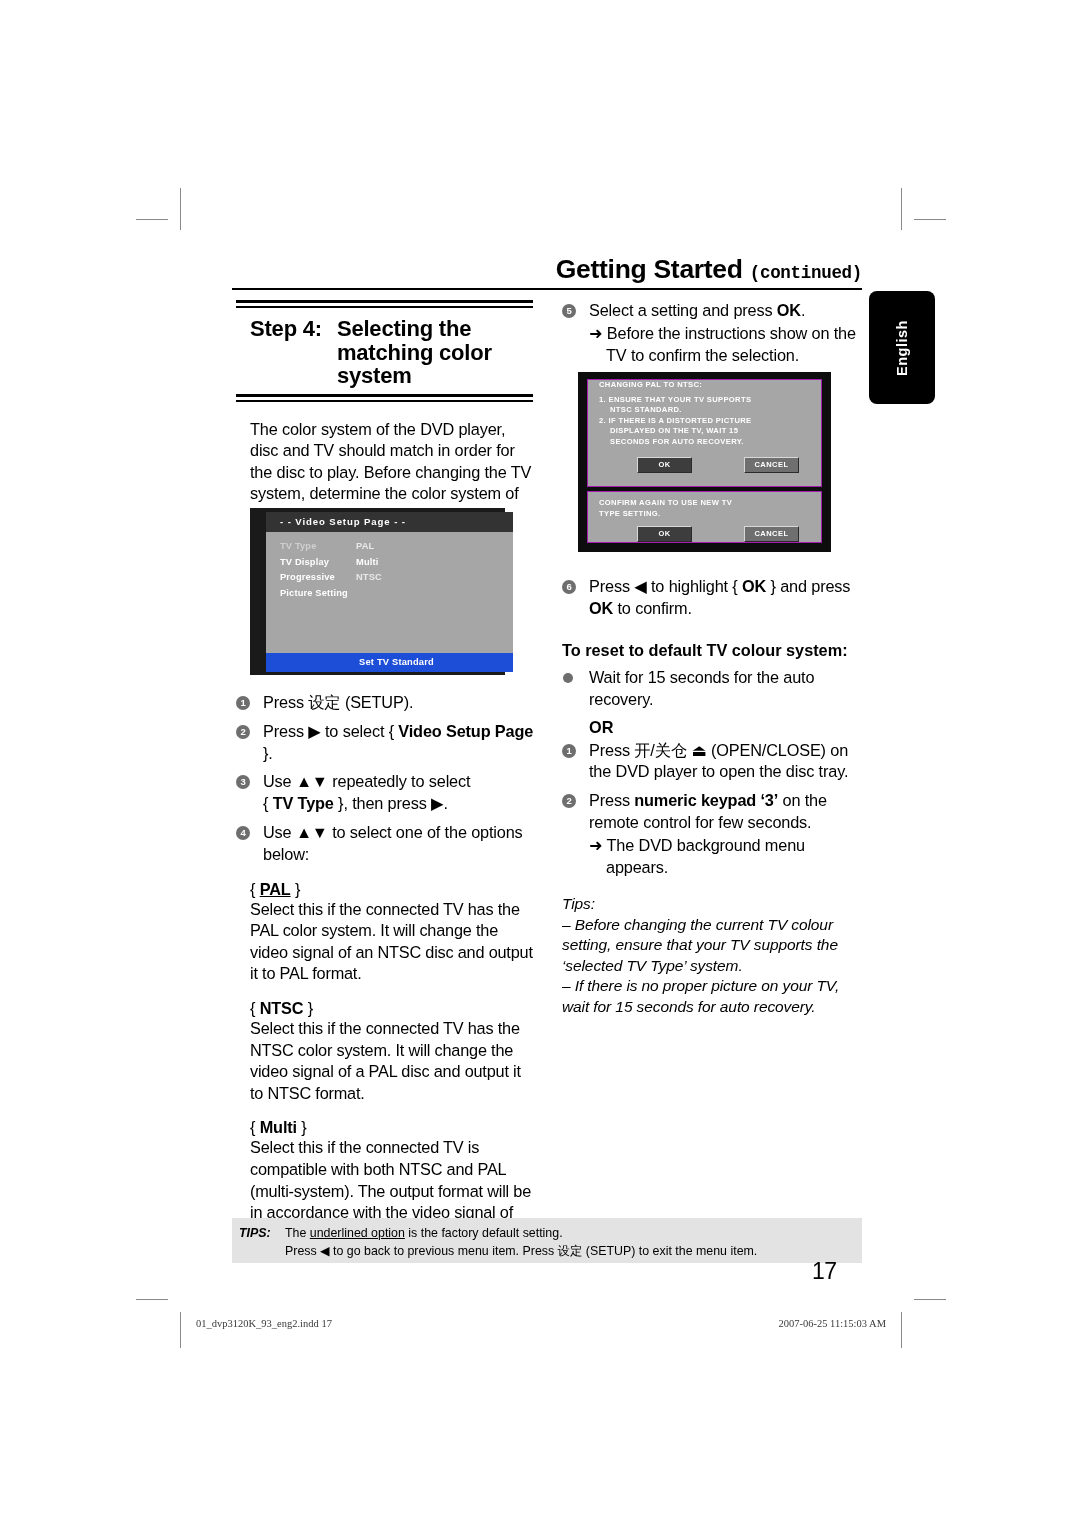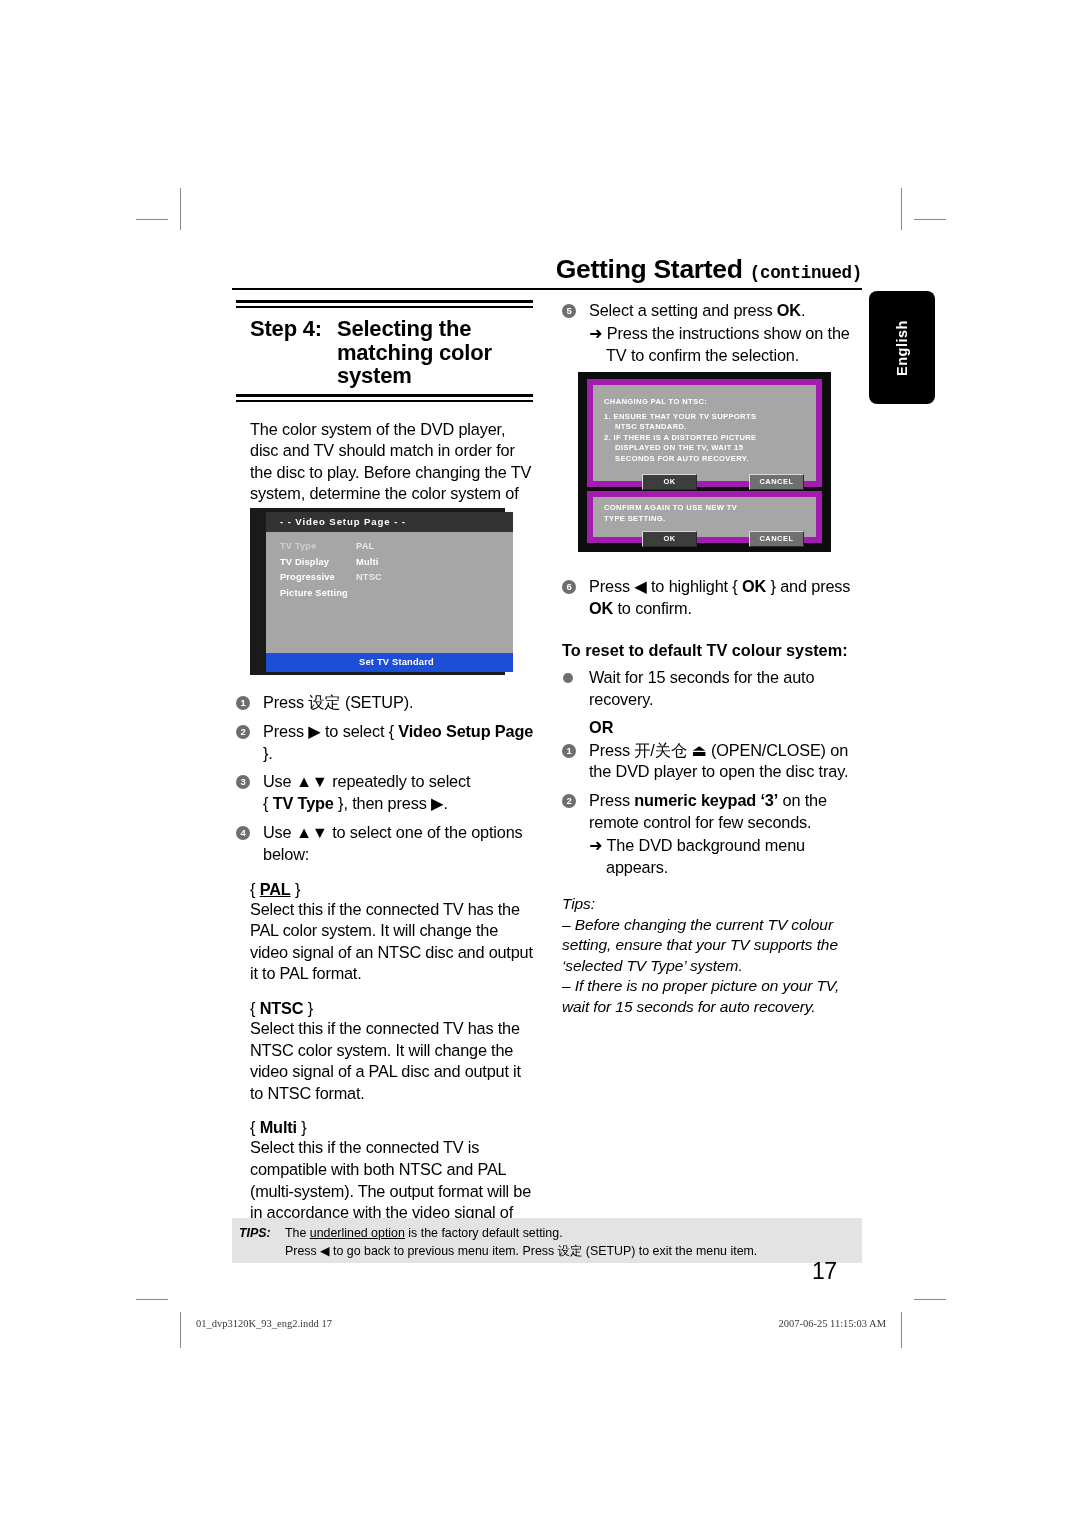--- a/index.html
+++ b/index.html
@@ -161,27 +161,27 @@
   
   .tv-right{
     position:absolute;left:578px;top:372px;
     width:253px;height:180px;
     background:#0d0d0d;
     box-sizing:border-box;
     padding:7px 9px;
   }
   .dlg{
     background:#a6a6a6;
-    border:6px solid #a21caf;
+    border:1px solid #a21caf;
     box-sizing:border-box;
     color:#ffffff;
     font-size:7.6px;
     font-weight:bold;
     letter-spacing:0.35px;
-    padding:12px 0 6px 11px;
+    padding:0 0 6px 11px;
   }
   .dlg1{height:108px;}
   .dlg2{height:52px;margin-top:4px;padding-top:6px;}
   .dlg .ln{line-height:10.6px;}
   .dlg .ind{padding-left:9px;text-indent:-9px;}
   .dlg .gap{height:4px;}
   .btnrow{
     display:flex;margin-top:9px;padding-left:38px;
   }
   .dlg2 .btnrow{margin-top:7px;}
@@ -337,21 +337,21 @@
       <div class="opt-h">{ <b>Multi</b> }</div>
       <p class="opt-p">Select this if the connected TV is compatible with both NTSC and PAL (multi-system). The output format will be in accordance with the video signal of the disc.</p>
     </div>
   </div>
 
   <div style="position:absolute;left:562px;top:300px;width:300px;">
     <ul class="olist">
       <li>
         <span class="num">5</span>
         <span>Select a setting and press </span><b class="bold">OK</b><span>.</span>
-        <span class="sub">➜ Press the instructions show on the TV to confirm the selection.</span>
+        <span class="sub">➜ Before the instructions show on the TV to confirm the selection.</span>
       </li>
     </ul>
   </div>
 
   <div class="tv-right">
     <div class="dlg dlg1">
       <div class="ln">CHANGING PAL TO NTSC:</div>
       <div class="gap"></div>
       <div class="ln ind">1. ENSURE THAT YOUR TV SUPPORTS</div>
       <div class="ln ind" style="padding-left:20px;">NTSC STANDARD.</div>

